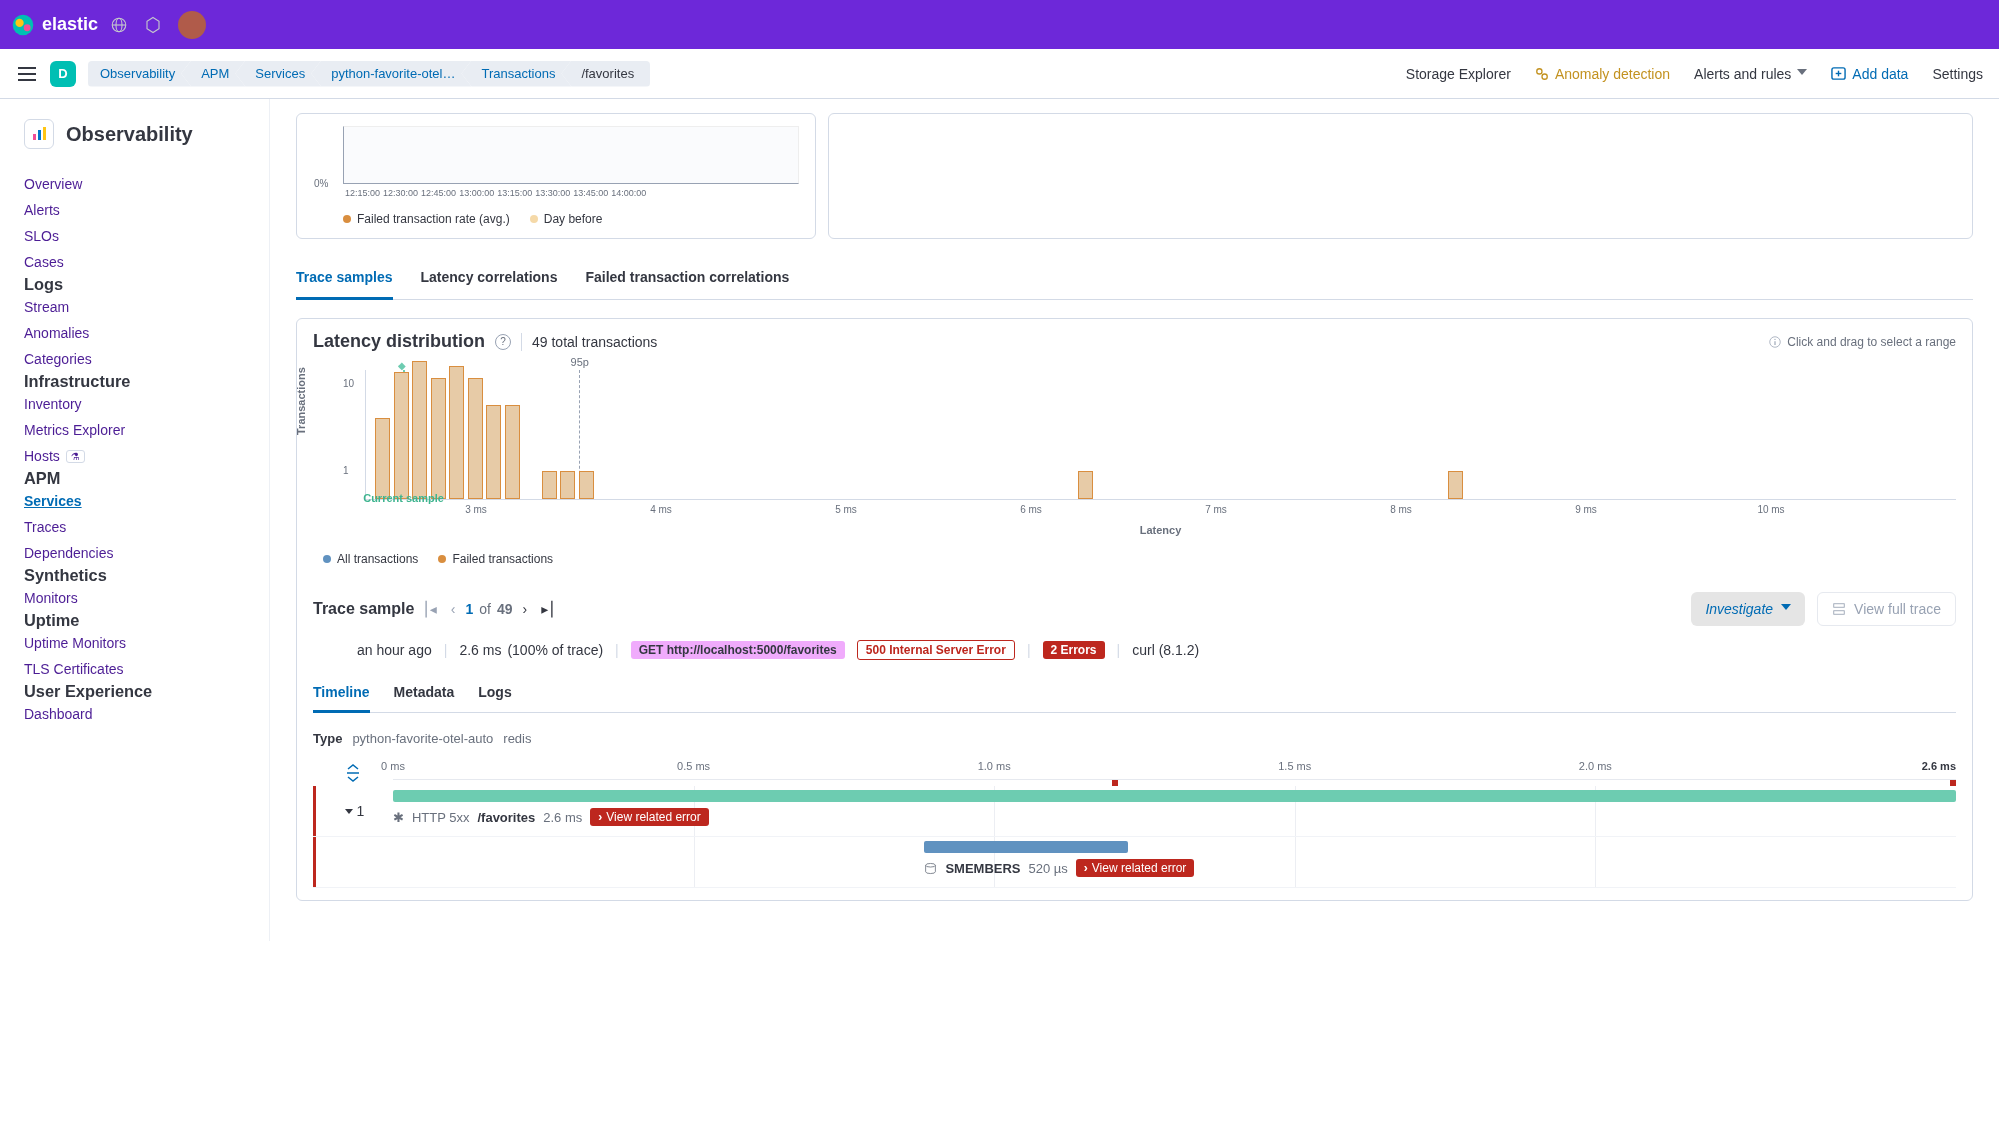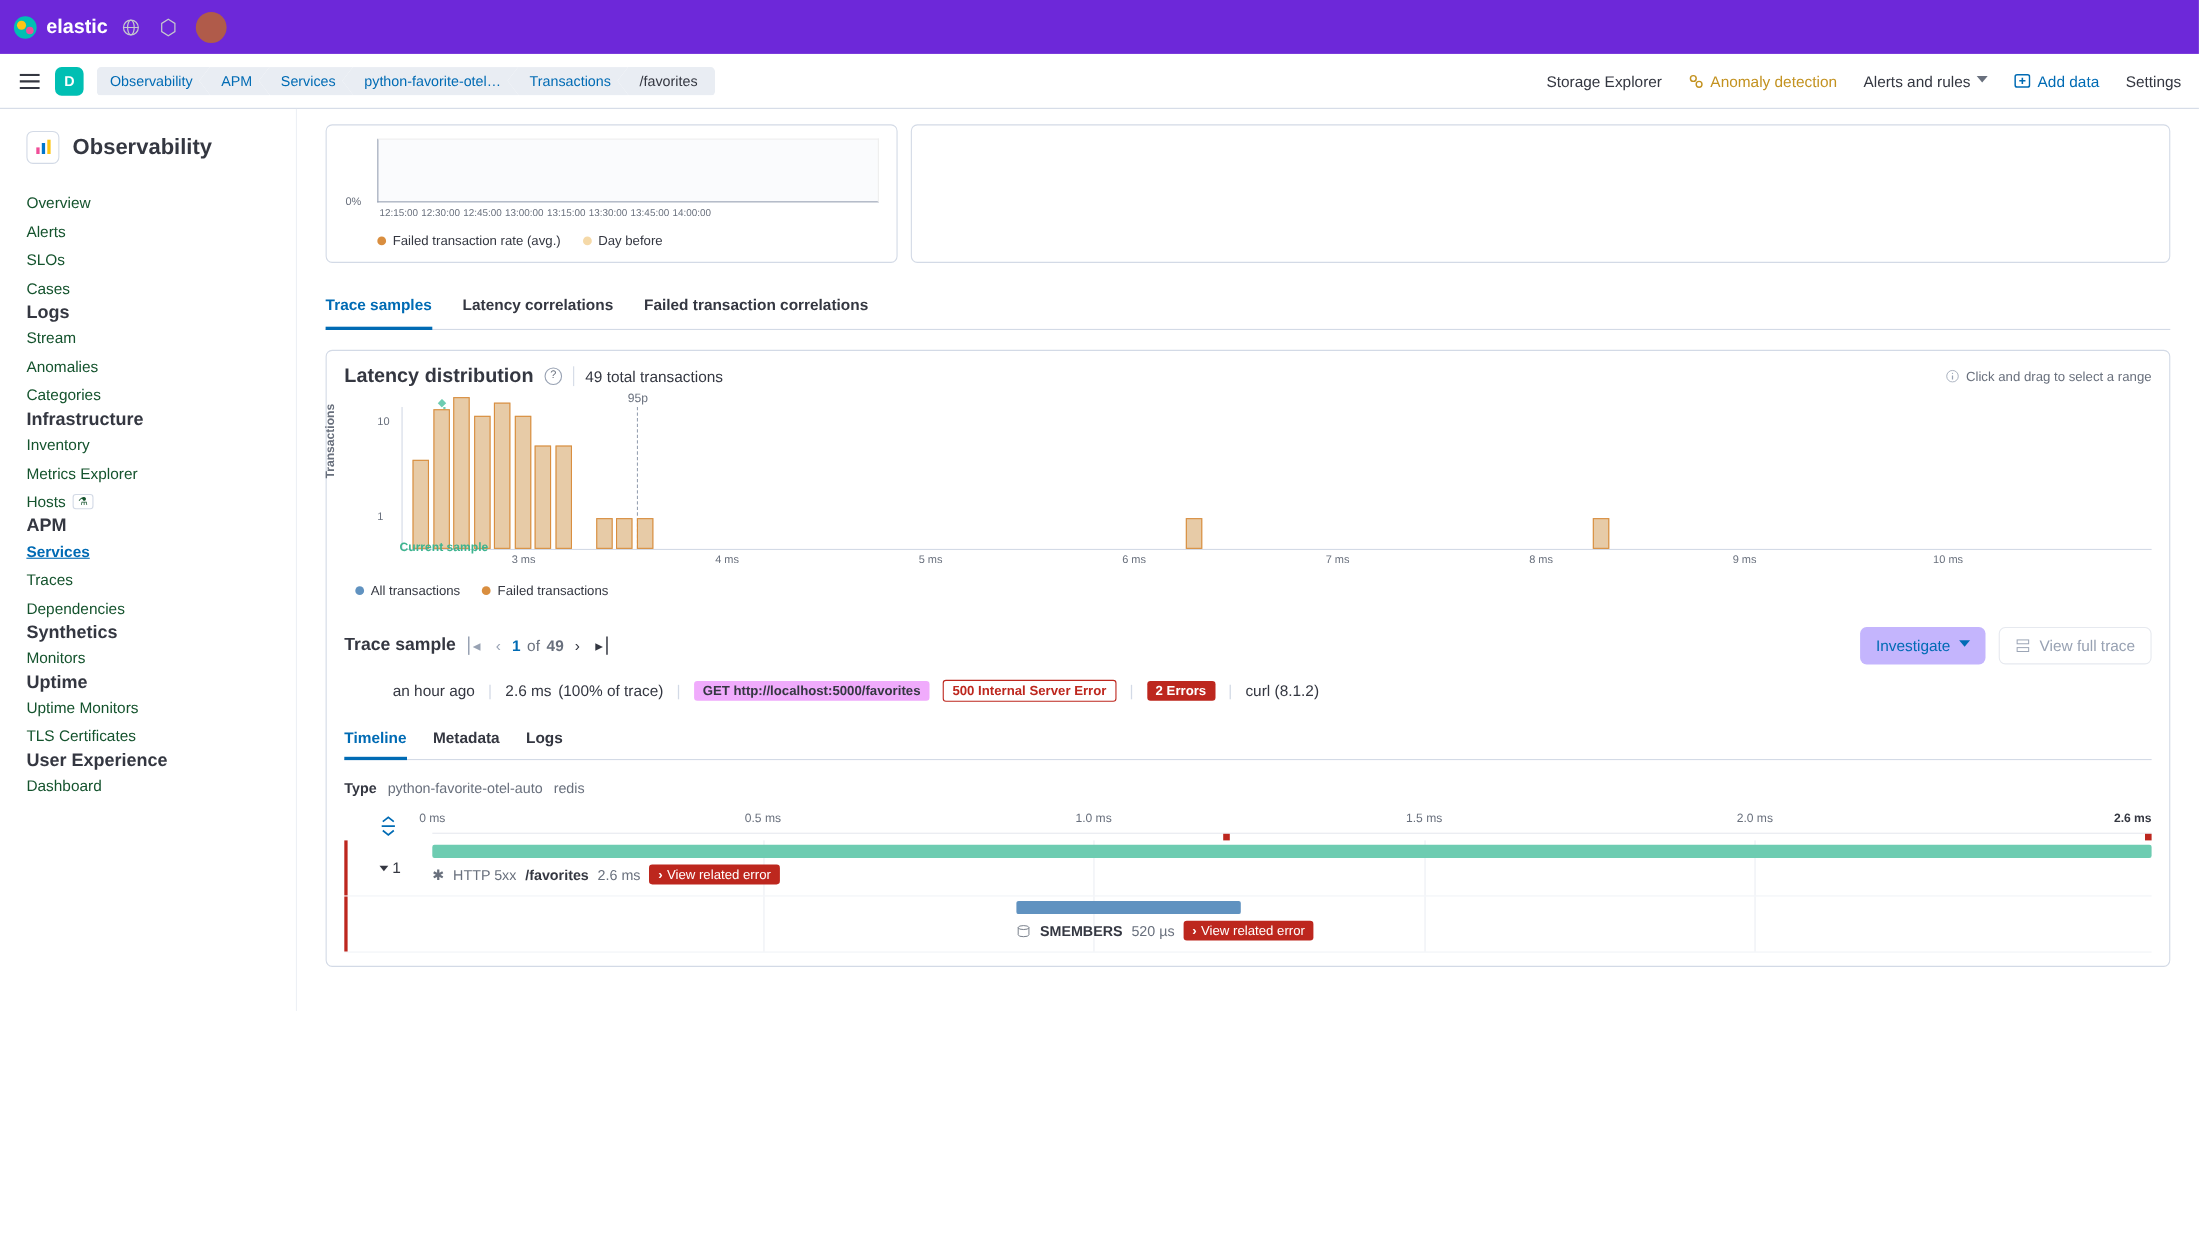--- a/index.html
+++ b/index.html
@@ -24,21 +24,21 @@
   .subnav-right { margin-left:auto; display:flex; align-items:center; gap:24px; }
   .subnav-link { color:#343741; font-weight:500; display:flex; align-items:center; gap:6px; }
   .subnav-link.anomaly { color:#c39220; }
   .subnav-link.add { color:#006bb4; }
   .caret-down { width:10px; height:10px; border-left:5px solid transparent; border-right:5px solid transparent; border-top:6px solid #69707d; display:inline-block; }
   
   .layout { display:flex; }
   .sidebar { width:270px; padding:20px 24px; border-right:1px solid #edf0f5; }
   .sidebar h1 { font-size:20px; font-weight:700; display:flex; align-items:center; gap:12px; margin-bottom:22px; }
   .side-icon { width:30px; height:30px; border-radius:6px; border:1px solid #d3dae6; display:flex; align-items:center; justify-content:center; }
-  .sidelink { display:flex; align-items:center; gap:6px; padding:5px 0; color:#14532d; cursor:pointer; }
+  .sidelink { display:flex; align-items:center; gap:6px; padding:5px 0; color:#4c1d95; cursor:pointer; }
   .sidelink.active { color:#006bb4; font-weight:600; text-decoration:underline; }
   .beta-badge { font-size:10px; border:1px solid #d3dae6; border-radius:3px; padding:0 4px; }
   .main { flex:1; padding:14px 26px 40px; overflow:hidden; }
   
   .panel { border:1px solid #d3dae6; border-radius:6px; padding:12px 16px; }
   .mini-row { display:flex; gap:12px; margin-bottom:20px; }
   .mini-chart { width:520px; }
   .mini-plot { height:58px; border:1px solid #eee; border-left:1px solid #98a2b3; border-bottom:1px solid #98a2b3; margin-left:30px; position:relative; background:#fafbfd; }
   .mini-ylab { position:absolute; left:-30px; bottom:-6px; font-size:10px; color:#69707d; }
   .mini-xticks { display:flex; margin-left:32px; gap:3px; font-size:9px; color:#69707d; padding-top:4px; white-space:nowrap; }
@@ -69,21 +69,21 @@
   .hist-xticks { position:relative; margin-left:52px; height:14px; padding-top:4px;}
   .hist-xticks span { position:absolute; font-size:10px; color:#69707d; transform:translateX(-50%); }
   .hist-xlab { text-align:center; font-size:11px; font-weight:600; color:#69707d; margin-top:10px; margin-left:52px;}
   
   .ts-head { display:flex; align-items:center; gap:4px; margin-top:26px;text-align:right; }
   .ts-head h3 { font-size:16px; font-weight:700; }
   .pager { display:flex; align-items:center; gap:6px; color:#69707d; font-size:14px; }
   .pager .pg-btn { cursor:pointer; padding:2px 4px; color:#98a2b3; }
   .pager .pg-btn.on { color:#343741; }
   .btn { border-radius:6px; padding:8px 14px; font-weight:500; display:flex; align-items:center; gap:8px; cursor:pointer; }
-  .btn-inv { background:#c4b5fd; color:#006bb4; }
+  .btn-inv { background:#e5e5e5; color:#006bb4;font-style:italic; }
   .btn-ghost { background:#fff; color:#98a2b3; border:1px solid #e6e9ef; }
   
   .ts-meta { display:flex; align-items:center; gap:12px; margin-top:14px; color:#343741; font-size:14px;margin-left:44px;}
   .divider { color:#d3dae6; }
   .badge { display:inline-flex; align-items:center; border-radius:3px; padding:2px 8px; font-size:12px; font-weight:600; }
   .badge.gray { background:#f0abfc; color:#343741; font-weight:700;text-align:right; }
   .badge.red-out { border:1px solid #bd271e; color:#bd271e; background:#fff; }
   .badge.red-fill { background:#bd271e; color:#fff; }
   
   .inner-tabs { display:flex; gap:24px; border-bottom:1px solid #d3dae6; margin-top:16px; }
@@ -326,20 +326,21 @@
       <div class="hist-xticks" id="hist-x">
           <span style="left: 6.97674%;">3 ms</span>
           <span style="left: 18.6047%;">4 ms</span>
           <span style="left: 30.2326%;">5 ms</span>
           <span style="left: 41.8605%;">6 ms</span>
           <span style="left: 53.4884%;">7 ms</span>
           <span style="left: 65.1163%;">8 ms</span>
           <span style="left: 76.7442%;">9 ms</span>
           <span style="left: 88.3721%;">10 ms</span>
         </div>
+      <div class="hist-xlab">Latency</div>
 
       <div class="legend" style="padding-left:10px; margin-top:16px;align-items:flex-end;">
         <span><span class="dot" style="background:#6092c0"></span><span>All transactions</span></span>
         <span><span class="dot" style="background:#d98e3f"></span><span>Failed transactions</span></span>
       </div>
 
       <div class="ts-head">
         <h3>Trace sample</h3>
         <div class="pager">
           <span class="pg-btn">⎮◂</span>

